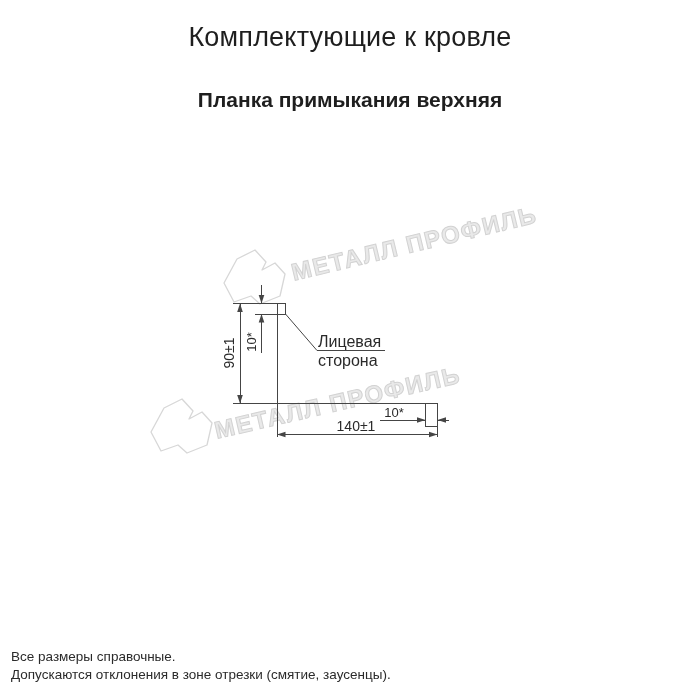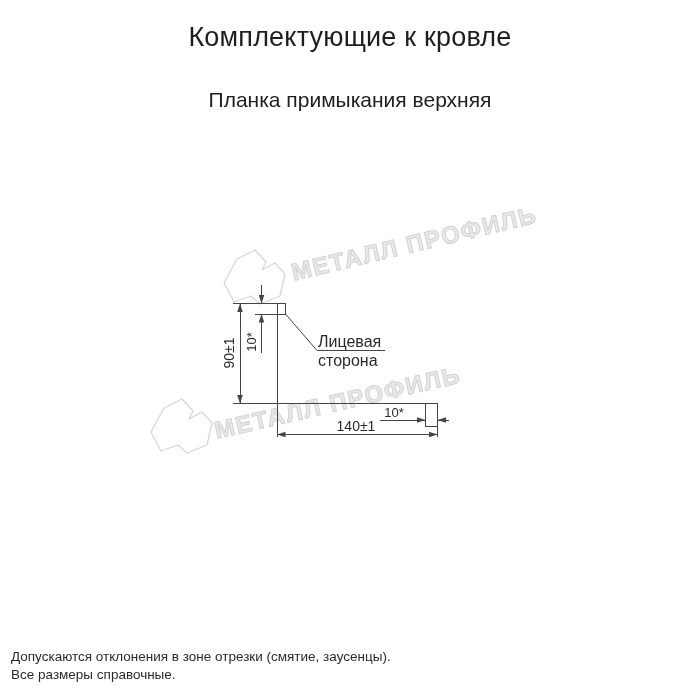--- a/index.html
+++ b/index.html
@@ -9,21 +9,21 @@
     font-family:"Liberation Sans", sans-serif;
   }
   
   .page-title{
     position:absolute;left:0;top:22px;width:700px;
     text-align:center;font-size:27px;font-weight:normal;color:#1e1e1e;
     letter-spacing:0.2px;
   }
   .subtitle{
     position:absolute;left:0;top:87px;width:700px;
-    text-align:center;font-size:21px;font-weight:normal;color:#1e1e1e;
+    text-align:center;font-size:21px;font-weight:bold;color:#1e1e1e;
     line-height:26px;
   }
   
   .watermark{
     position:absolute;white-space:nowrap;
     font-size:24px;font-weight:bold;letter-spacing:1.5px;
     color:#e9e9e9;
     -webkit-text-stroke:1px #d2d2d2;
     transform-origin:left center;
     z-index:1;
@@ -102,15 +102,15 @@
   <text x="318" y="366" font-size="16">сторона</text>
 </svg>
 
 <div class="page-title">Комплектующие к кровле</div>
 
 <div class="subtitle">
   <div>Планка примыкания верхняя</div>
 </div>
 
 <div class="footer-notes">
+  <div>Все размеры справочные.</div>
   <div>Допускаются отклонения в зоне отрезки (смятие, заусенцы).</div>
-  <div>Все размеры справочные.</div>
 </div>
 
 </body></html>

